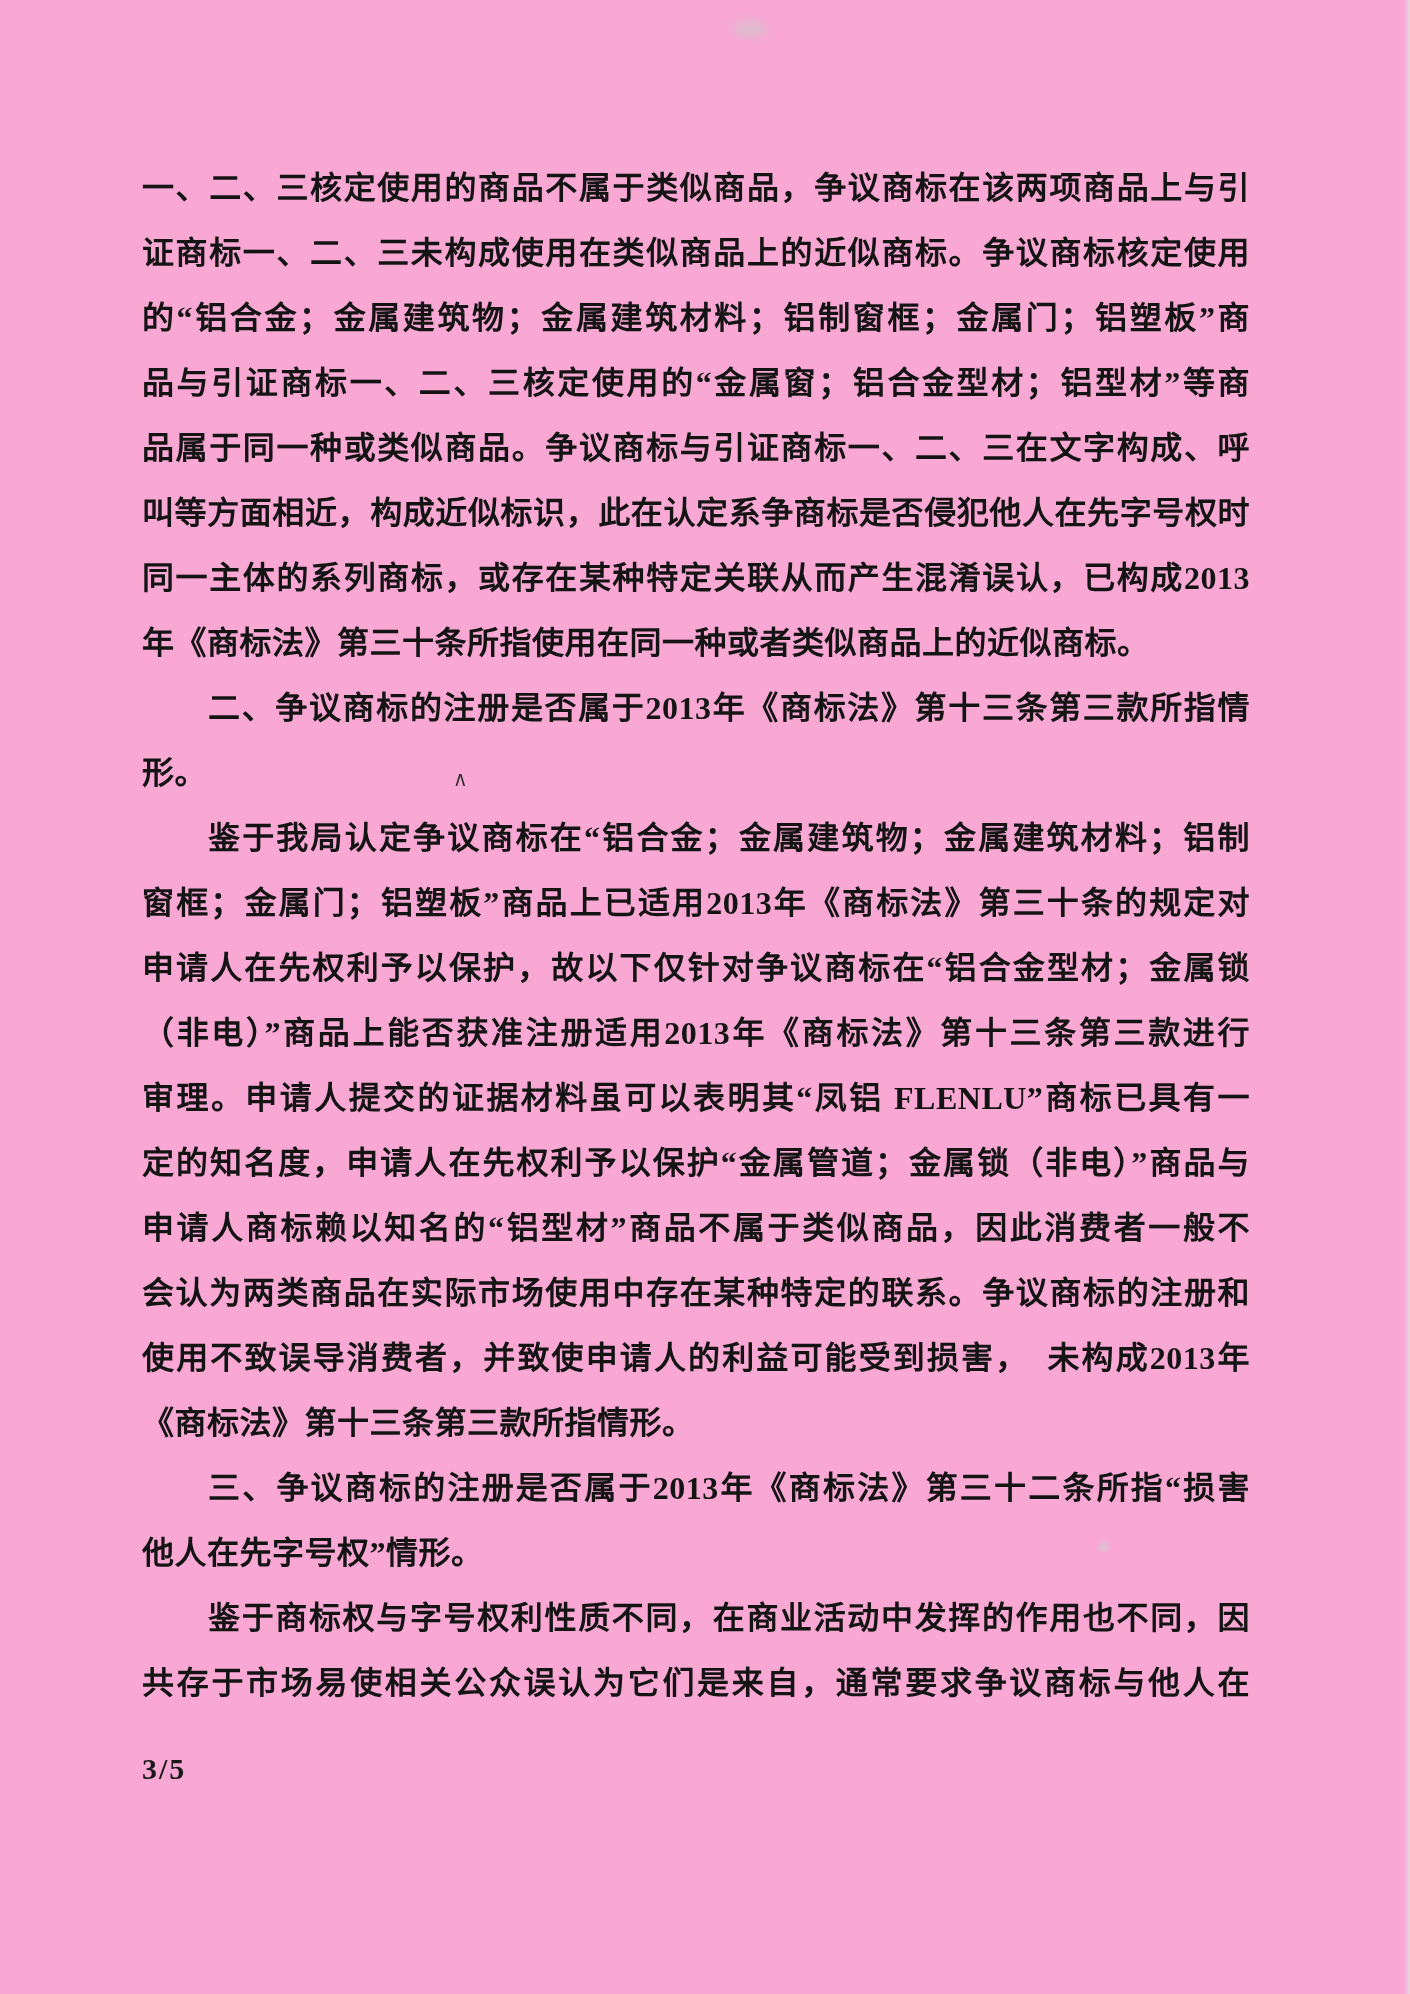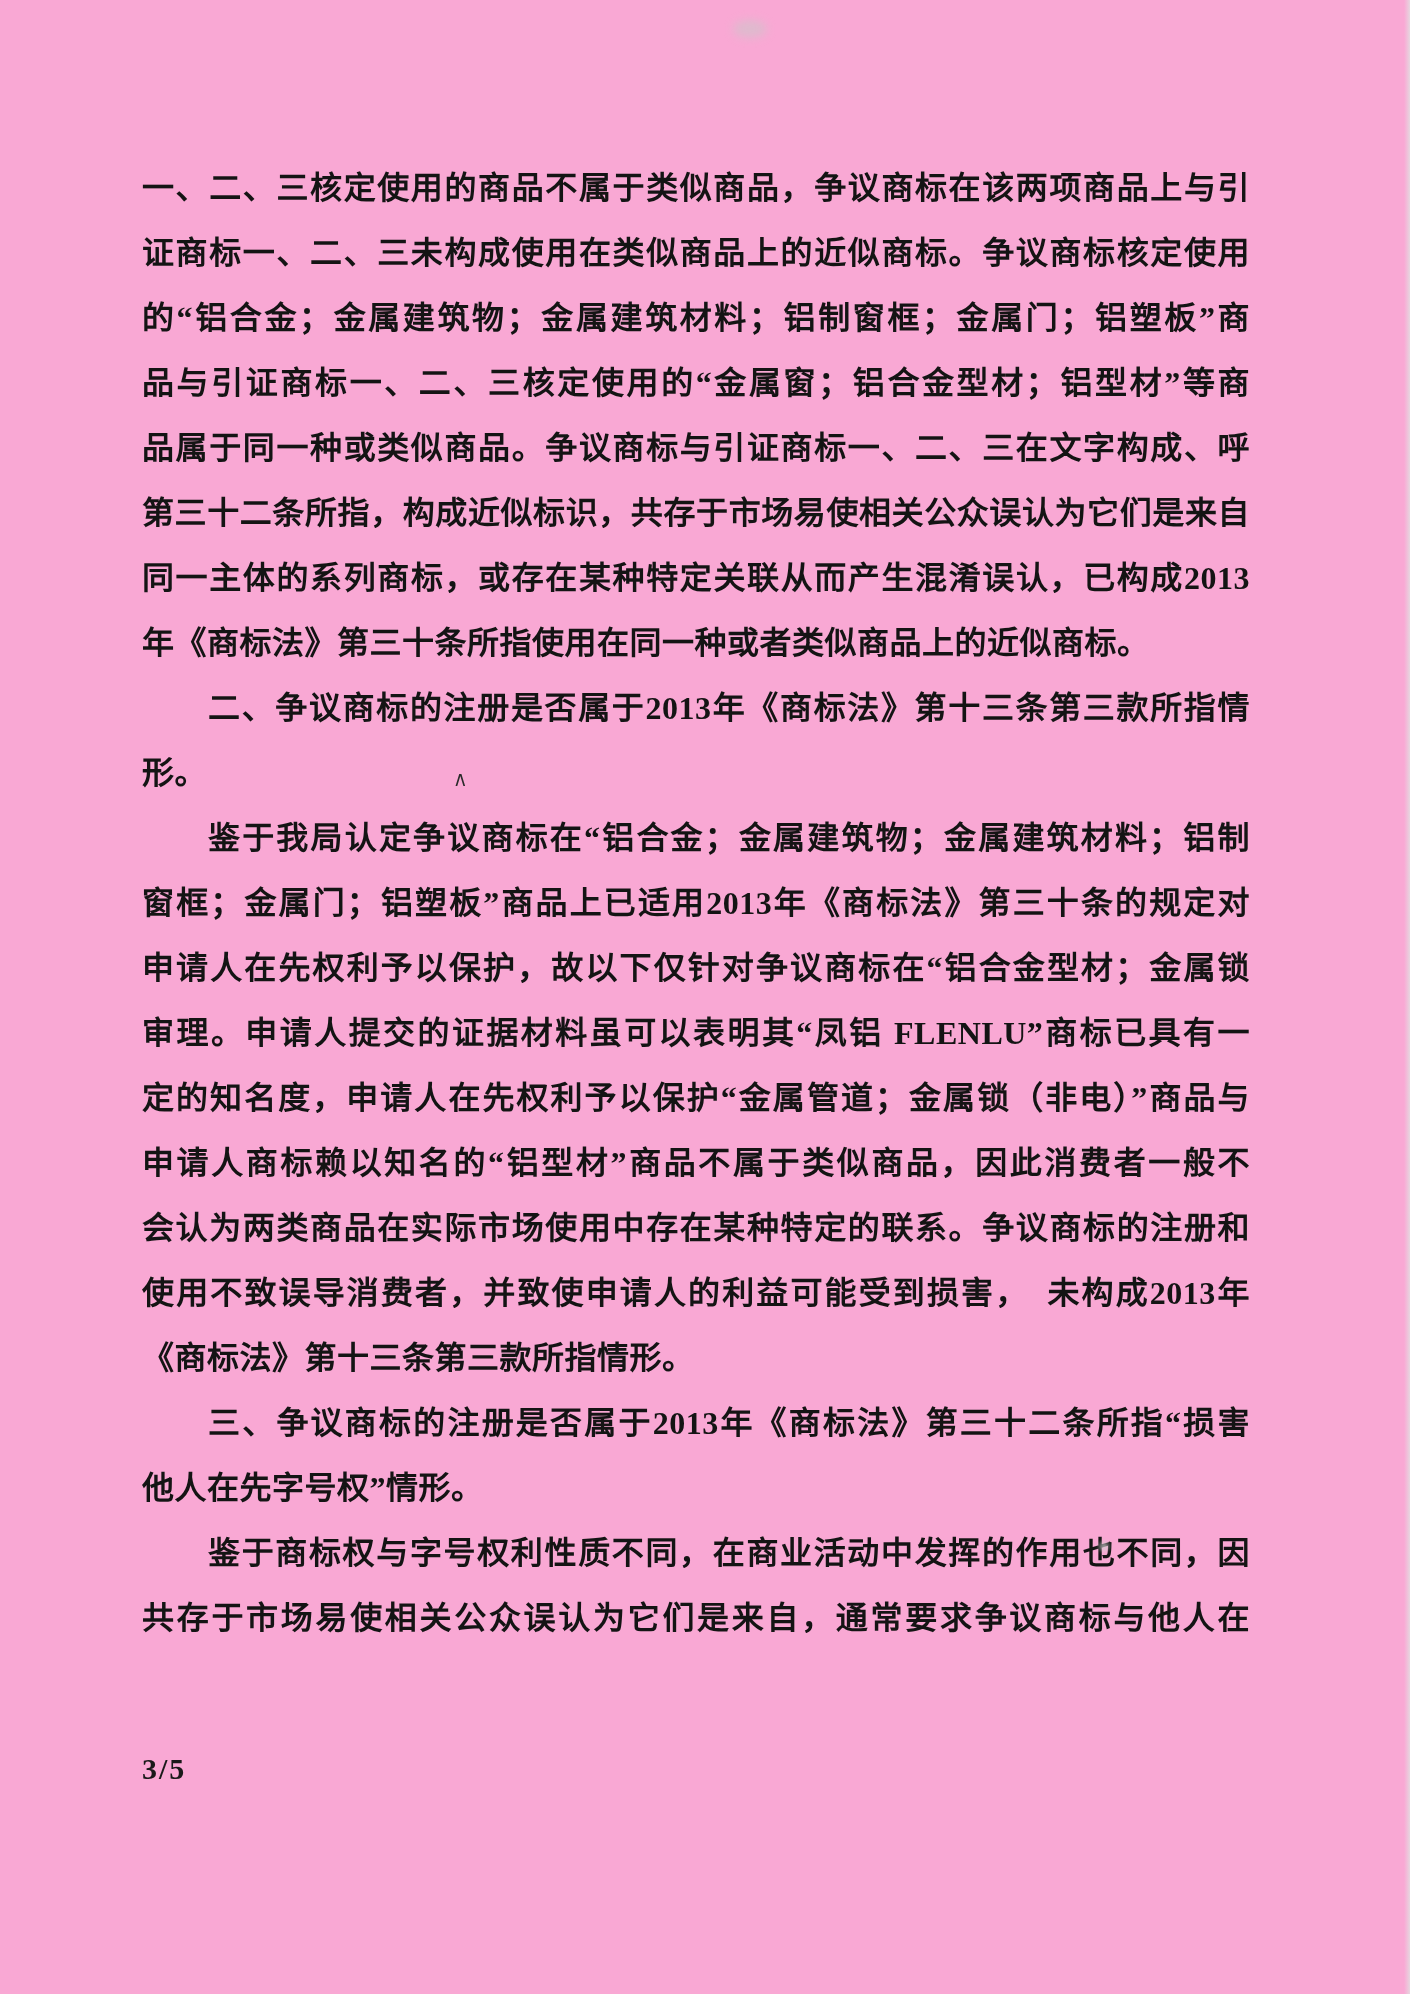--- a/index.html
+++ b/index.html
@@ -98,28 +98,29 @@
 
   <div class="smudge-top"></div>
 
   <div class="text-block">
 
   <div class="line fill">一、二、三核定使用的商品不属于类似商品，争议商标在该两项商品上与引</div>
       <div class="line fill">证商标一、二、三未构成使用在类似商品上的近似商标。争议商标核定使用</div>
       <div class="line fill">的“铝合金；金属建筑物；金属建筑材料；铝制窗框；金属门；铝塑板”商</div>
       <div class="line fill">品与引证商标一、二、三核定使用的“金属窗；铝合金型材；铝型材”等商</div>
       <div class="line fill">品属于同一种或类似商品。争议商标与引证商标一、二、三在文字构成、呼</div>
-      <div class="line fill">第三十二条所指，构成近似标识，共存于市场易使相关公众误认为它们是来自</div>
+      <div class="line fill">叫等方面相近，构成近似标识，此在认定系争商标是否侵犯他人在先字号权时</div>
       <div class="line fill">同一主体的系列商标，或存在某种特定关联从而产生混淆误认，已构成2013</div>
       <div class="line">年《商标法》第三十条所指使用在同一种或者类似商品上的近似商标。</div>
       <div class="line indent fill">二、争议商标的注册是否属于2013年《商标法》第十三条第三款所指情</div>
       <div class="line">形。</div>
       <div class="line indent fill">鉴于我局认定争议商标在“铝合金；金属建筑物；金属建筑材料；铝制</div>
       <div class="line fill">窗框；金属门；铝塑板”商品上已适用2013年《商标法》第三十条的规定对</div>
       <div class="line fill">申请人在先权利予以保护，故以下仅针对争议商标在“铝合金型材；金属锁</div>
+      <div class="line fill">（非电）”商品上能否获准注册适用2013年《商标法》第十三条第三款进行</div>
       <div class="line fill">审理。申请人提交的证据材料虽可以表明其“凤铝 FLENLU”商标已具有一</div>
       <div class="line fill">定的知名度，申请人在先权利予以保护“金属管道；金属锁（非电）”商品与</div>
       <div class="line fill">申请人商标赖以知名的“铝型材”商品不属于类似商品，因此消费者一般不</div>
       <div class="line fill">会认为两类商品在实际市场使用中存在某种特定的联系。争议商标的注册和</div>
       <div class="line fill">使用不致误导消费者，并致使申请人的利益可能受到损害，　未构成2013年</div>
       <div class="line">《商标法》第十三条第三款所指情形。</div>
       <div class="line indent fill">三、争议商标的注册是否属于2013年《商标法》第三十二条所指“损害</div>
       <div class="line">他人在先字号权”情形。</div>
       <div class="line indent fill">鉴于商标权与字号权利性质不同，在商业活动中发挥的作用也不同，因</div>
       <div class="line fill">共存于市场易使相关公众误认为它们是来自，通常要求争议商标与他人在</div>

